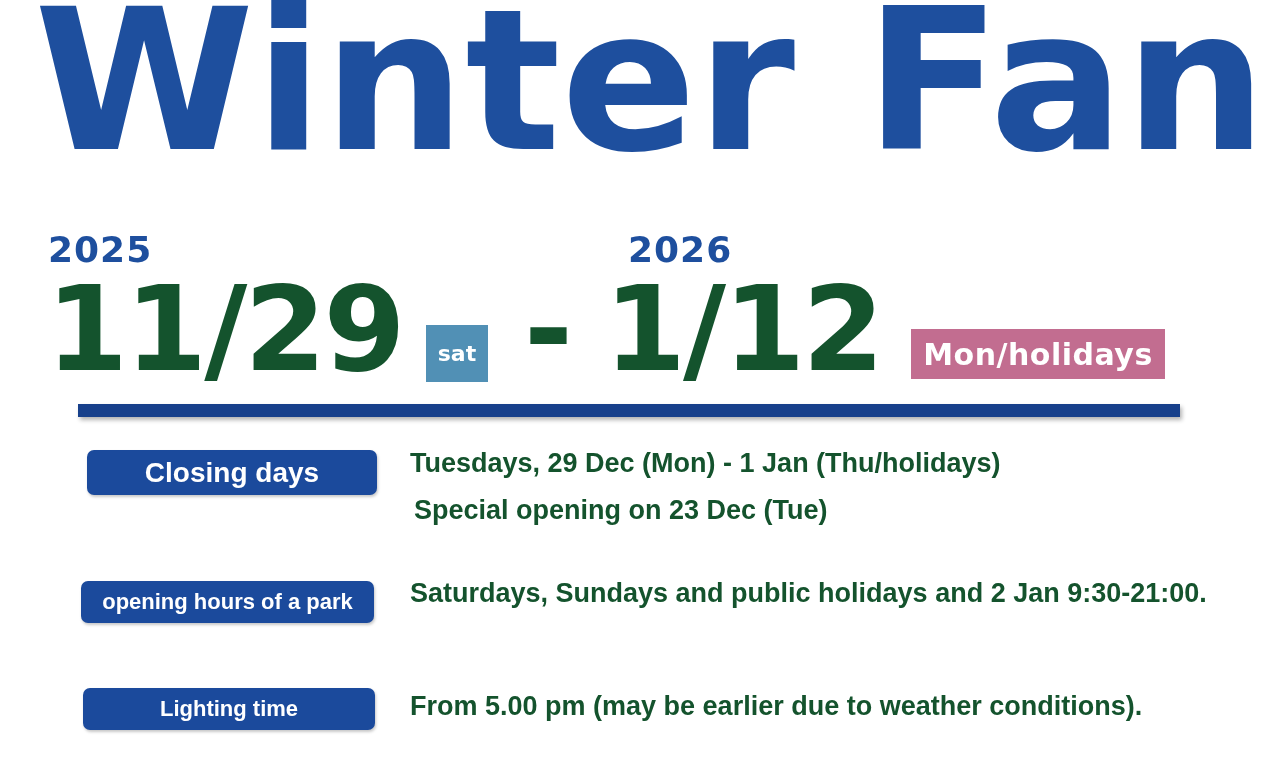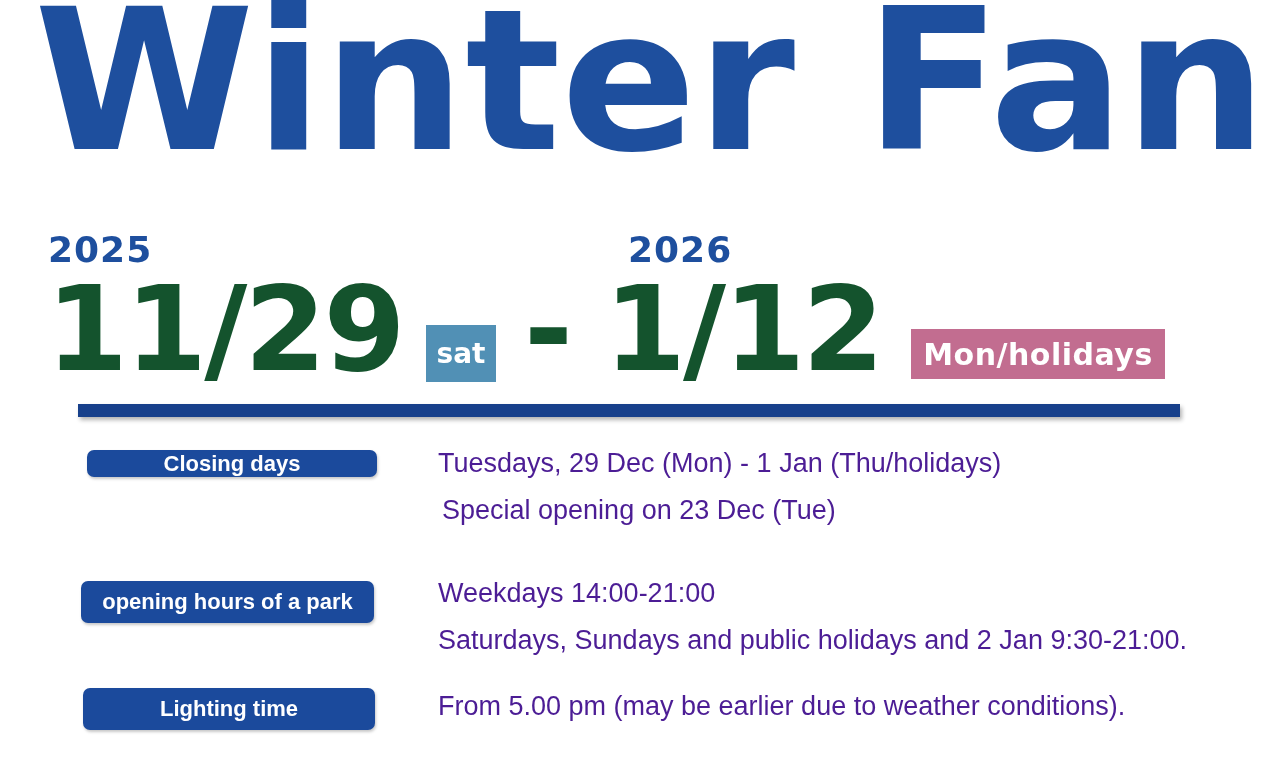--- a/index.html
+++ b/index.html
@@ -75,24 +75,24 @@
     align-items: center;
     justify-content: center;
     color: #ffffff;
     font-family: "DejaVu Sans", sans-serif;
     font-weight: 700;
     white-space: nowrap;
   }
   #badge-sat {
     left: 426px;
     top: 325px;
-    width: 70px;
+    width: 62px;
     height: 57px;
     background: #5190b5;
-    font-size: 28px;
+    font-size: 22px;
     letter-spacing: 0px;
   }
   #badge-mon {
     left: 911px;
     top: 329px;
     width: 254px;
     height: 50px;
     background: #c26d90;
     font-size: 30px;
     letter-spacing: 0.5px;
@@ -131,38 +131,37 @@
     align-items: center;
     justify-content: center;
     background: #1b4a9c;
     border-radius: 7px;
     color: #ffffff;
     font-family: "Liberation Sans", sans-serif;
     font-weight: 700;
     white-space: nowrap;
     box-shadow: 1px 2px 3px rgba(0,0,0,0.22);
   }
-  #tag-0 { left: 87px; top: 10px;  width: 290px; height: 27px; font-size: 22px; }
+  #tag-0 { left: 87px; top: 10px;  width: 290px; height: 45px; font-size: 28px; }
   #tag-1 { left: 81px; top: 13px;  width: 293px; height: 42px; font-size: 22px; text-align: center; }
   #tag-2 { left: 83px; top: 8px;   width: 292px; height: 42px; font-size: 22px; }
 
   .info-lines {
     position: absolute;
     left: 410px;
     top: 0;
     width: 830px;
   }
   .info-line {
-    color: #4c1d95;
+    color: #14532d;
     font-family: "Liberation Sans", sans-serif;
-    font-weight: 400;
+    font-weight: 700;
     font-size: 27px;
     line-height: 47px;
     white-space: nowrap;
-    margin-left: 28px;
   }
   #info-row-0 .info-lines { top: 0px; }
   #info-row-0 .info-line:nth-child(2) { padding-left: 4px; }
   #info-row-1 .info-lines { top: 2px; }
   #info-row-2 .info-lines { top: 2px; }
   #info-row-2 .info-line { line-height: 48px; }
 </style>
 </head>
 <body>
 
@@ -193,21 +192,20 @@
     <div class="info-tag" id="tag-0">Closing days</div>
     <div class="info-lines">
       <div class="info-line">Tuesdays, 29 Dec (Mon) - 1 Jan (Thu/holidays)</div>
       <div class="info-line">Special opening on 23 Dec (Tue)</div>
     </div>
   </div>
 
   <div class="info-row" id="info-row-1">
     <div class="info-tag" id="tag-1">opening hours of a park</div>
     <div class="info-lines">
-      <div class="info-line">Weekdays 14:00-21:00</div>
       <div class="info-line">Saturdays, Sundays and public holidays and 2 Jan 9:30-21:00.</div>
     </div>
   </div>
 
   <div class="info-row" id="info-row-2">
     <div class="info-tag" id="tag-2">Lighting time</div>
     <div class="info-lines">
       <div class="info-line">From 5.00 pm (may be earlier due to weather conditions).</div>
     </div>
   </div>

